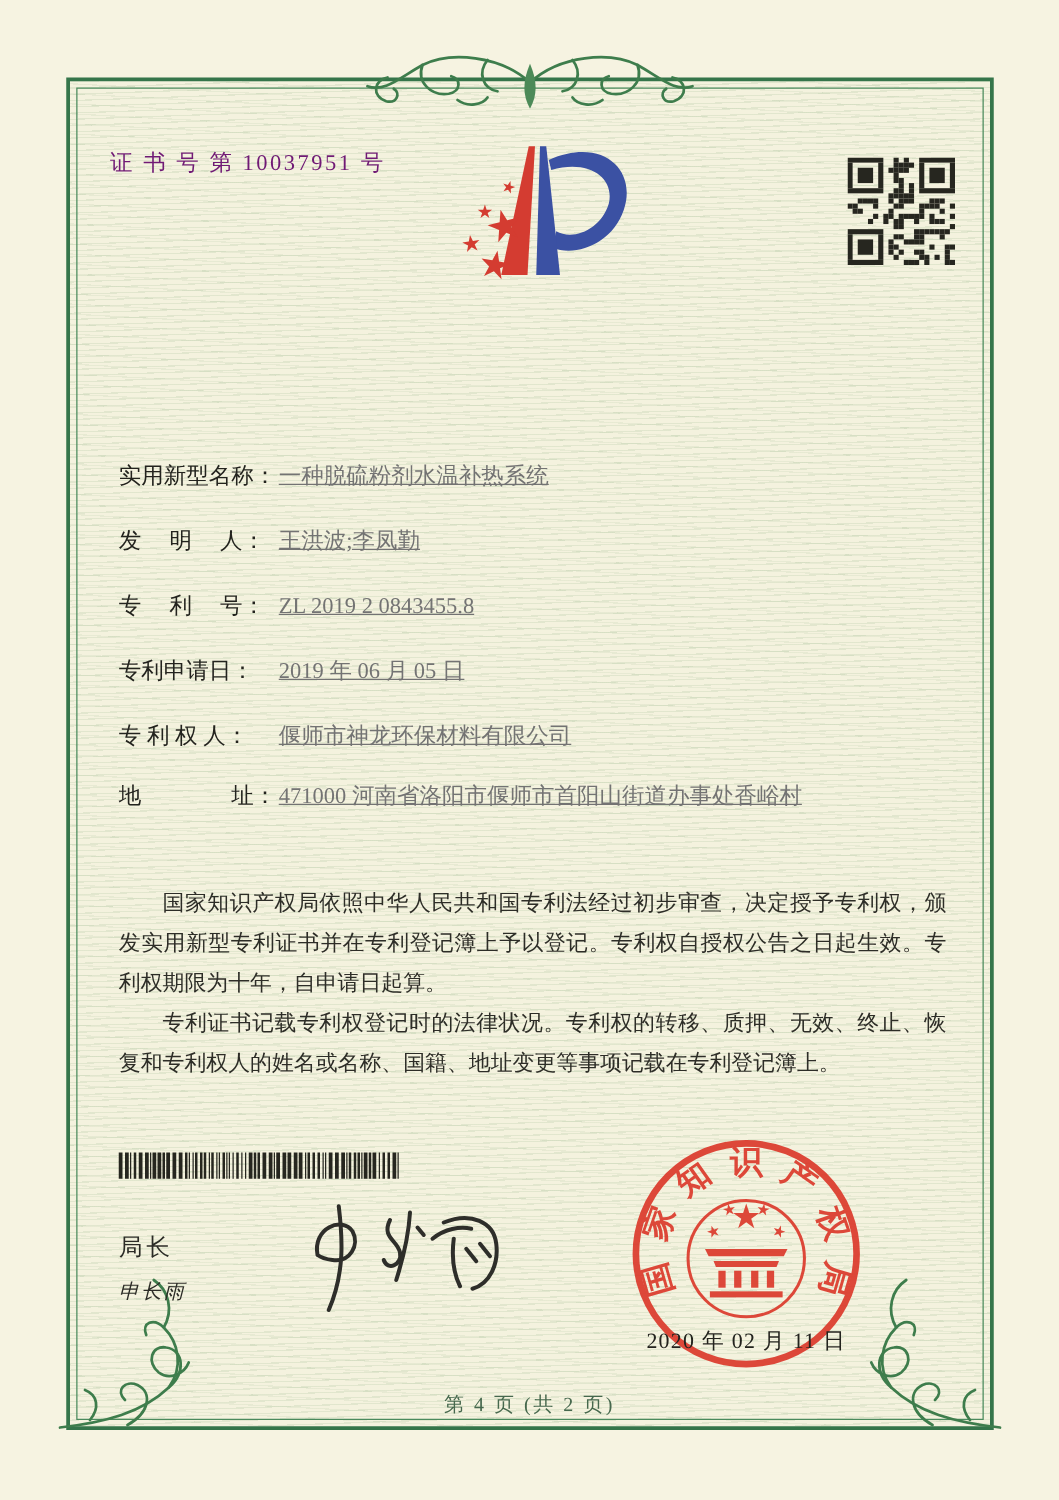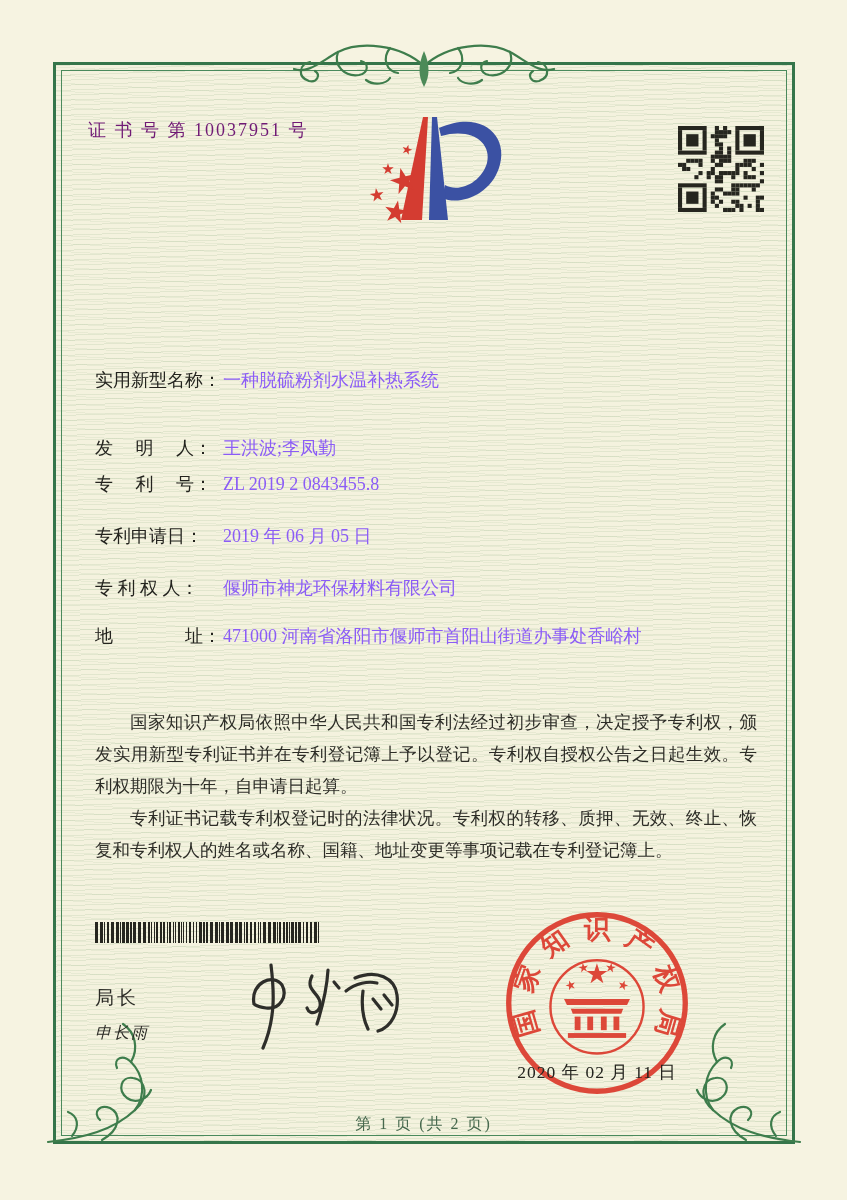--- a/index.html
+++ b/index.html
@@ -31,21 +31,21 @@
   .qr{position:absolute; left:678px; top:126px; width:86px; height:86px;}
   .doc-title{
     position:absolute; left:0; top:250px; width:100%; text-align:center;
     font-size:45px; font-weight:bold; letter-spacing:9px; color:#141411;
     text-indent:9px;
   }
   
   .fields{position:absolute; left:95px; top:362px; width:662px; height:340px; font-size:18px;}
   .frow{position:absolute; left:0; white-space:nowrap;}
   .flabel{display:inline-block; min-width:128px; color:#23231e;}
-  .fvalue{color:#8b5cf6;}
+  .fvalue{color:#737373;text-decoration:underline;}
   .grant-no{position:absolute; left:338px; top:0;}
   
   .body-text{
     position:absolute; left:95px; top:706px; width:662px;
     font-size:17.5px; line-height:1.83; color:#2d2d27; text-align:justify;
   }
   .body-text p{margin:0; text-indent:2em;}
   
   .barcode{position:absolute; left:95px; top:922px; width:230px; height:21px; font-size:0;}
   .barcode span{display:inline-block; height:100%; background:#26261f; vertical-align:top;}
@@ -245,21 +245,21 @@
       <rect x="60" y="80" width="4" height="4" fill="#26261f"></rect>
       <rect x="76" y="80" width="4" height="4" fill="#26261f"></rect>
       <rect x="80" y="80" width="4" height="4" fill="#26261f"></rect>
     </svg>
 
 
   <div class="fields">
     <div class="frow" style="top:6px">
       <span class="flabel">实用新型名称：</span><span class="fvalue">一种脱硫粉剂水温补热系统</span>
     </div>
-    <div class="frow" style="top:74px">
+    <div class="frow" style="top:58px">
       <span class="flabel">发　 明　 人：</span><span class="fvalue">王洪波;李凤勤</span>
     </div>
     <div class="frow" style="top:110px">
       <span class="flabel">专　 利　 号：</span><span class="fvalue">ZL 2019 2 0843455.8</span>
     </div>
     <div class="frow" style="top:162px">
       <span class="flabel">专利申请日：</span><span class="fvalue">2019 年 06 月 05 日</span>
     </div>
     <div class="frow" style="top:214px">
       <span class="flabel">专 利 权 人：</span><span class="fvalue">偃师市神龙环保材料有限公司</span>
@@ -316,15 +316,15 @@
         <rect x="77" y="114" width="6" height="14"></rect>
         <rect x="90" y="114" width="6" height="14"></rect>
         <rect x="104" y="114" width="6" height="14"></rect>
         <rect x="117" y="114" width="6" height="14"></rect>
         <rect x="70" y="131" width="60" height="5"></rect>
       </g>
     </g>
   </svg>
   <div class="seal-date">2020 年 02 月 11 日</div>
 
-  <div class="page-num">第 1 页 (共 2 页)</div>
+  <div class="page-num">第 4 页 (共 2 页)</div>
 
 </div>
 
 </body></html>

